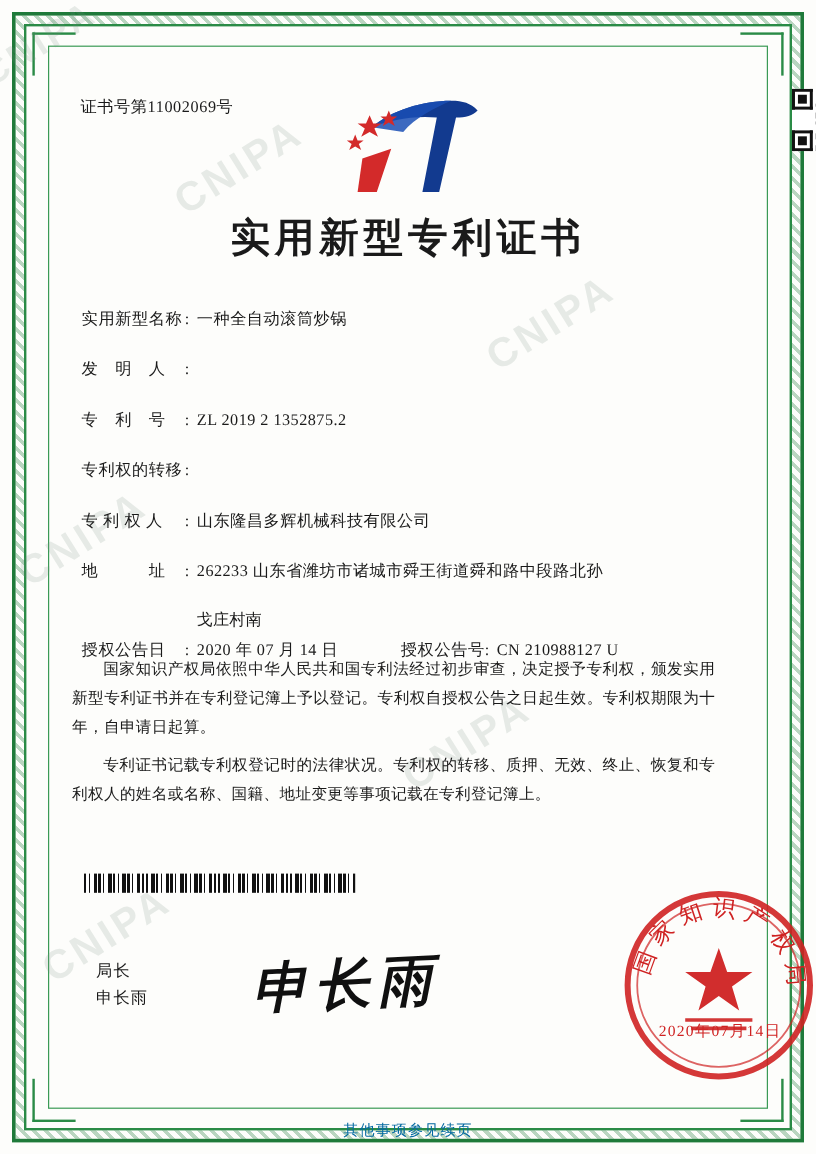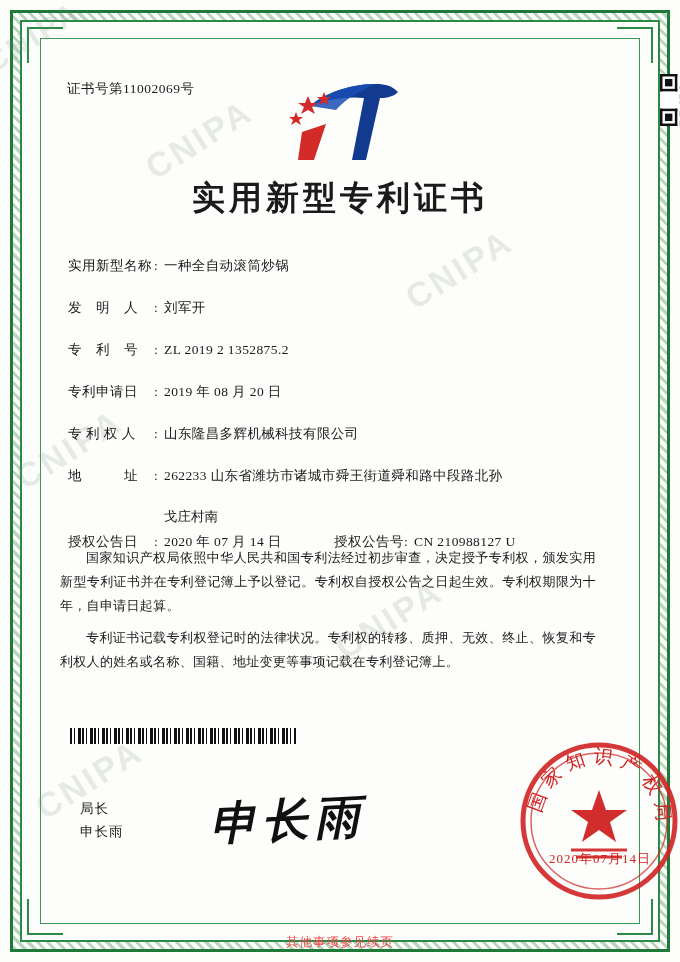--- a/index.html
+++ b/index.html
@@ -216,21 +216,21 @@
     letter-spacing: 1px;
   }
 
   .footer-note {
     position: absolute;
     left: 0; top: 934px;
     width: 680px;
     text-align: center;
     font-size: 12.5px;
     letter-spacing: 1px;
-    color: #ef4444;
+    color: #0369a1;
   }
 </style>
 </head>
 <body>
 
 <div class="page">
 
   <div class="border-outer"></div>
   <div class="border-mid"></div>
   <div class="corner tl"></div>
@@ -326,33 +326,31 @@
 
       <div class="field-row">
         <div class="field-label">实用新型名称</div>
         <div class="field-colon">:</div>
         <div class="field-value">一种全自动滚筒炒锅</div>
       </div>
 
       <div class="field-row">
         <div class="field-label">发　明　人</div>
         <div class="field-colon">:</div>
-        <div class="field-value">刘军开</div>
       </div>
 
       <div class="field-row">
         <div class="field-label">专　利　号</div>
         <div class="field-colon">:</div>
         <div class="field-value">ZL 2019 2 1352875.2</div>
       </div>
 
       <div class="field-row">
-        <div class="field-label">专利申请日</div>
-        <div class="field-colon">:</div>
-        <div class="field-value">2019 年 08 月 20 日</div>
+        <div class="field-label">专利权的转移</div>
+        <div class="field-colon">:</div>
       </div>
 
       <div class="field-row">
         <div class="field-label">专 利 权 人</div>
         <div class="field-colon">:</div>
         <div class="field-value">山东隆昌多辉机械科技有限公司</div>
       </div>
 
       <div class="field-row">
         <div class="field-label">地　　　址</div>

